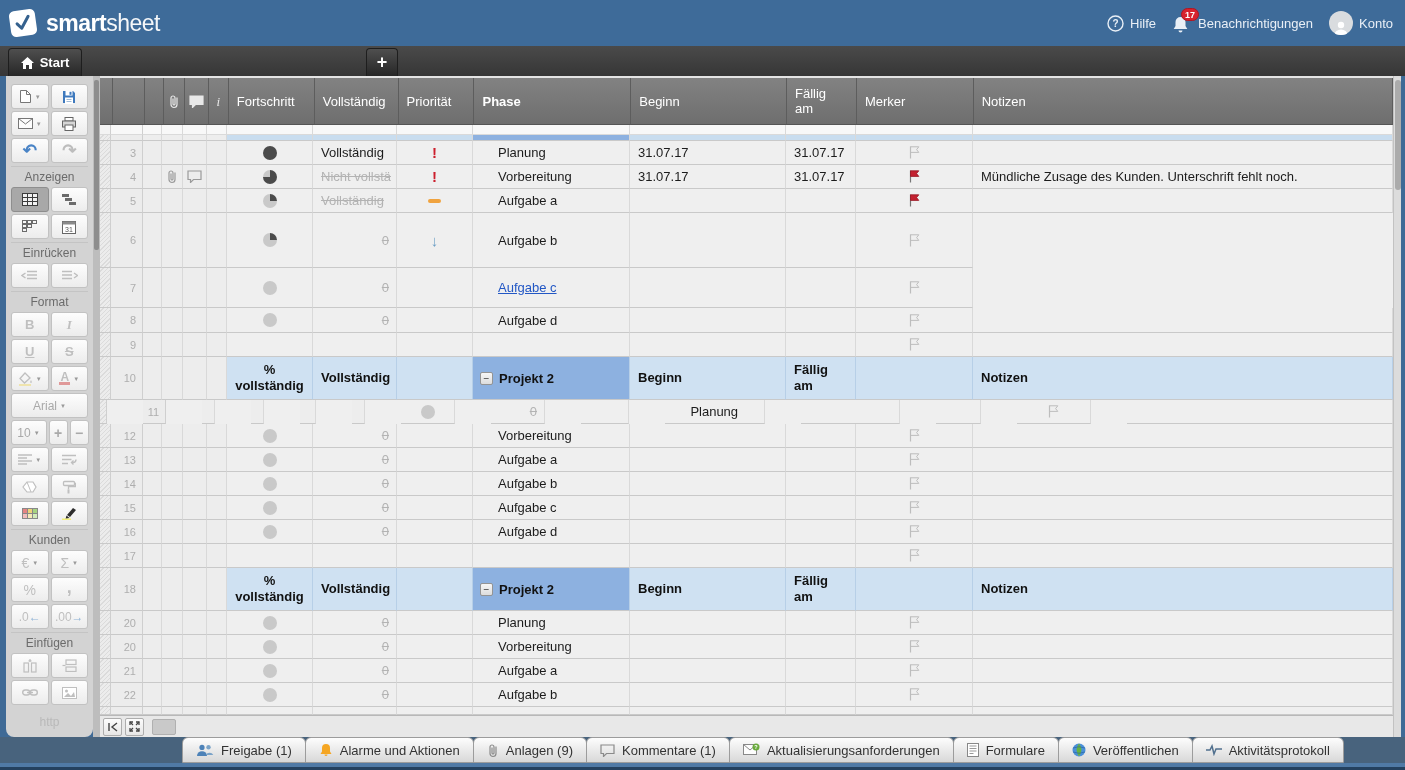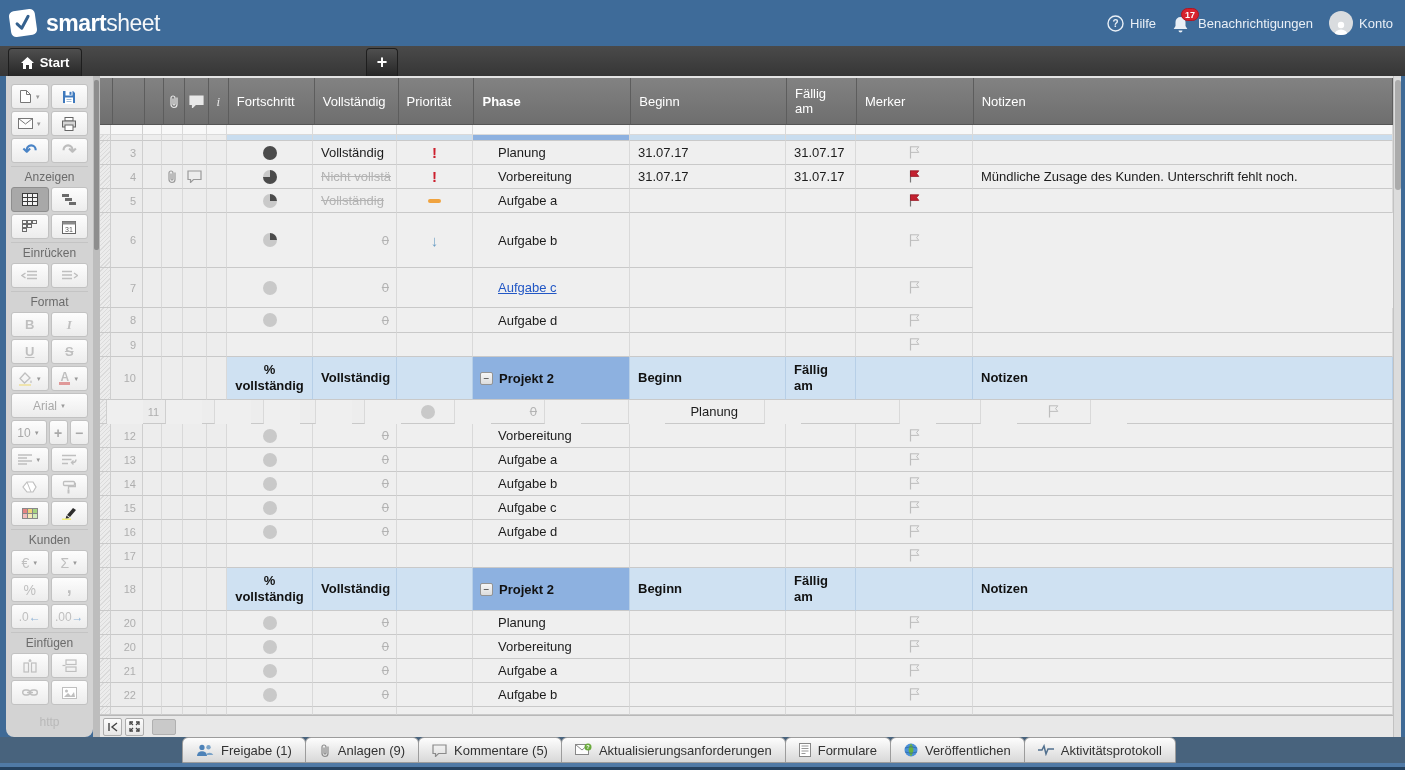--- a/index.html
+++ b/index.html
@@ -1127,33 +1127,42 @@
             <circle cx="6" cy="3.4" r="2.6" fill="#4d82b8"></circle>
             <path d="M1 12 a5 4.8 0 0 1 10 0z" fill="#4d82b8"></path>
             <circle cx="12.5" cy="3.2" r="2.2" fill="#7aa3c8"></circle>
             <path d="M9.8 11 a4.2 4 0 0 1 7.5 0z" fill="#7aa3c8"></path>
           </svg>
         </span>
         <span>Freigabe (1)</span>
       </div>
       <div class="btab">
         <span>
+          <svg width="14" height="14" viewBox="0 0 14 14">
+            <path d="M7 1 a4 4 0 0 1 4 4 v3.5 l1.5 2.5 H1.5 L3 8.5 V5 a4 4 0 0 1 4 -4z" fill="#f5a623"></path>
+            <path d="M5.5 11.5 a1.5 1.5 0 0 0 3 0z" fill="#f5a623"></path>
+          </svg>
+        </span>
+        <span>Alarme und Aktionen</span>
+      </div>
+      <div class="btab">
+        <span>
           <svg width="12" height="15" viewBox="0 0 12 15">
             <path d="M9 3.5 v7 a3 3 0 0 1 -6 0 V4 a2 2 0 0 1 4 0 v6 a1 1 0 0 1 -2 0 V4.5" fill="none" stroke="#8a8a8a" stroke-width="1.2"></path>
           </svg>
         </span>
         <span>Anlagen (9)</span>
       </div>
       <div class="btab">
         <span>
           <svg width="15" height="13" viewBox="0 0 15 13">
             <path d="M1 1 h13 v8.5 H6.5 L3.5 12.5 V9.5 H1z" fill="none" stroke="#8a8a8a" stroke-width="1.2"></path>
           </svg>
         </span>
-        <span>Kommentare (5)</span>
+        <span>Kommentare (1)</span>
       </div>
       <div class="btab">
         <span>
           <svg width="17" height="14" viewBox="0 0 17 14">
             <rect x="0.5" y="1.5" width="13" height="10" fill="#fdfdfd" stroke="#888"></rect>
             <path d="M0.5 1.5 L7 7 L13.5 1.5" fill="none" stroke="#888"></path>
             <circle cx="13" cy="4" r="3.5" fill="#6aaa3c"></circle>
             <text x="13" y="6.3" text-anchor="middle" font-size="5.5" font-weight="bold" fill="#fff" font-family="Liberation Sans,sans-serif">?</text>
           </svg>
         </span>

